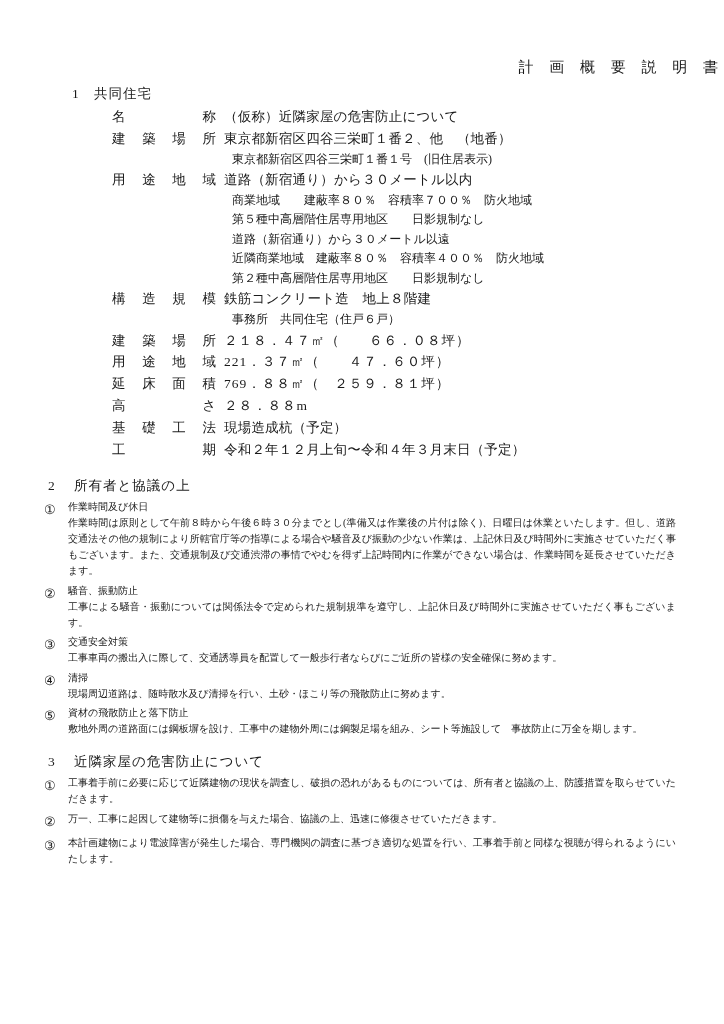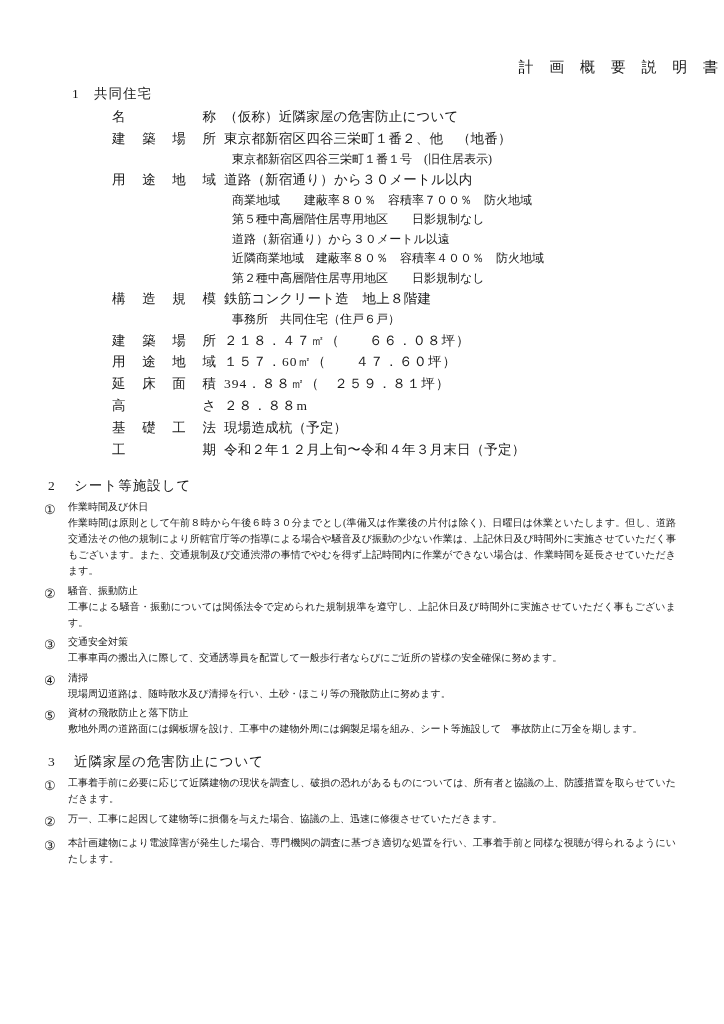--- a/index.html
+++ b/index.html
@@ -164,26 +164,26 @@
       </div>
       <div class="sub-row">事務所　共同住宅（住戸６戸）</div>
 
       <div class="kv-row">
         <span class="kv-label">建築場所</span>
         <span class="kv-value num">２１８．４７㎡（　　６６．０８坪）</span>
       </div>
 
       <div class="kv-row">
         <span class="kv-label">用途地域</span>
-        <span class="kv-value num">１５７．60㎡（　　４７．６０坪）</span>
+        <span class="kv-value num">221．３７㎡（　　４７．６０坪）</span>
       </div>
 
       <div class="kv-row">
         <span class="kv-label">延床面積</span>
-        <span class="kv-value num">394．８８㎡（　２５９．８１坪）</span>
+        <span class="kv-value num">769．８８㎡（　２５９．８１坪）</span>
       </div>
 
       <div class="kv-row">
         <span class="kv-label">高　さ</span>
         <span class="kv-value num">２８．８８m</span>
       </div>
 
       <div class="kv-row">
         <span class="kv-label">基礎工法</span>
         <span class="kv-value">現場造成杭（予定）</span>
@@ -193,21 +193,21 @@
         <span class="kv-label">工　期</span>
         <span class="kv-value">令和２年１２月上旬〜令和４年３月末日（予定）</span>
       </div>
 
     </div>
   </div>
 
   <div class="block">
     <div class="block-head">
       <span class="sec-num">2</span>
-      <span class="sec-title">シート等施設して</span>
+      <span class="sec-title">所有者と協議の上</span>
     </div>
 
     <div class="item">
       <span class="item-marker">①</span>
       <div class="item-body">
         <div class="item-title">作業時間及び休日</div>
         <div class="item-para">作業時間は原則として午前８時から午後６時３０分までとし(準備又は作業後の片付は除く)、日曜日は休業といたします。但し、道路交通法その他の規制により所轄官庁等の指導による場合や騒音及び振動の少ない作業は、上記休日及び時間外に実施させていただく事もございます。また、交通規制及び交通渋滞の事情でやむを得ず上記時間内に作業ができない場合は、作業時間を延長させていただきます。</div>
       </div>
     </div>
 

